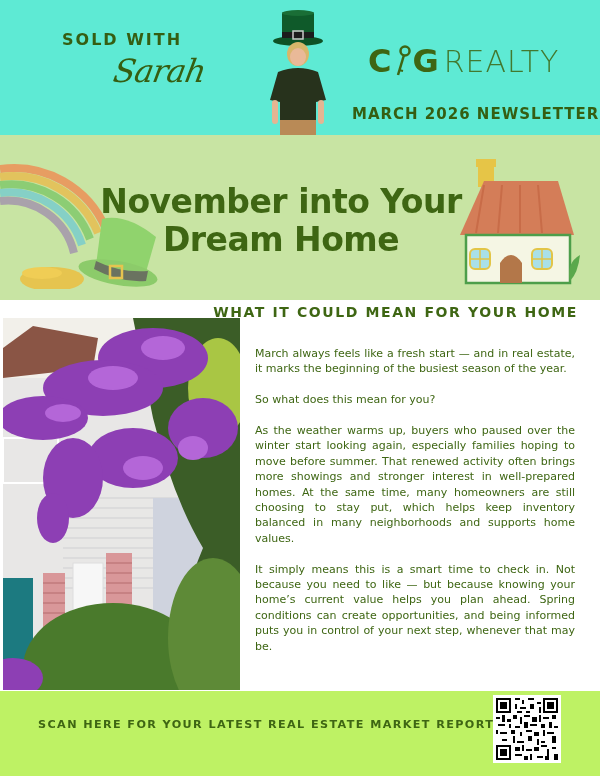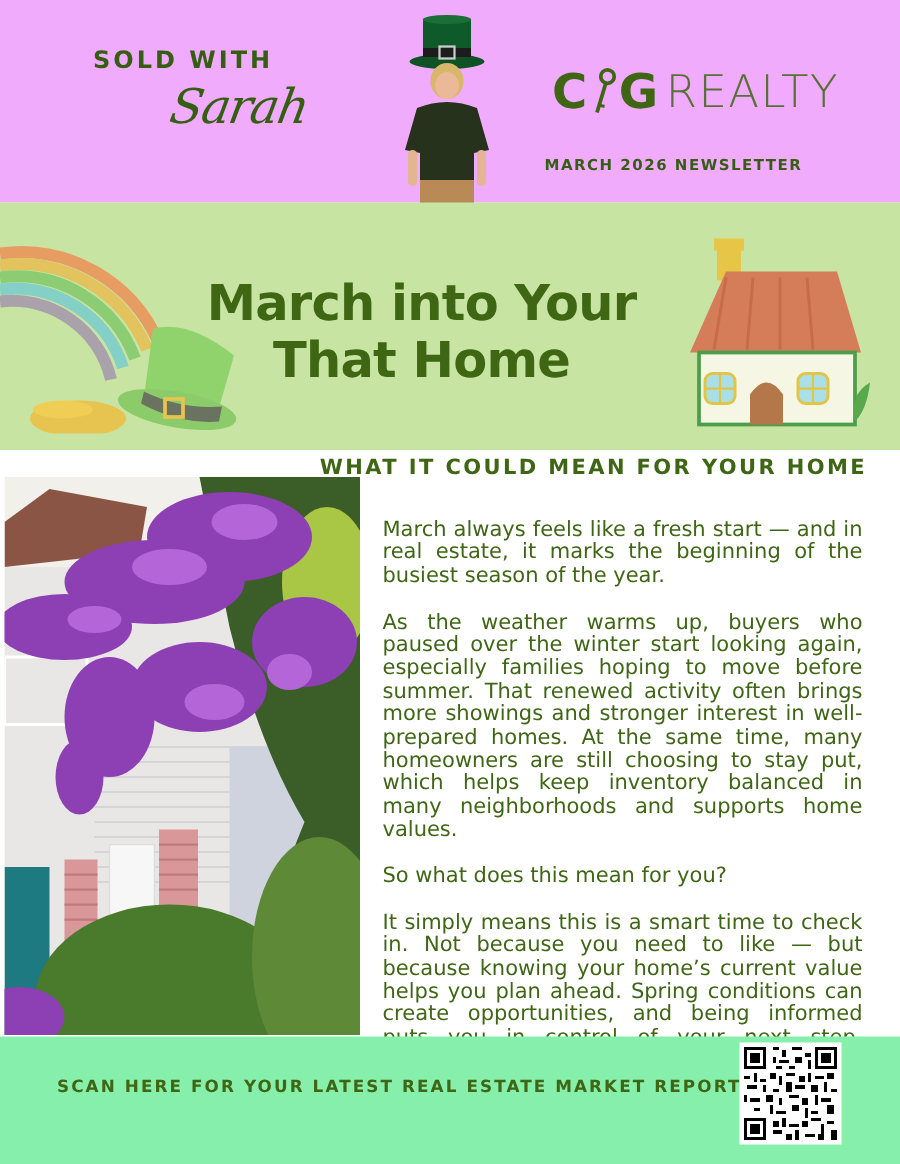--- a/index.html
+++ b/index.html
@@ -1,21 +1,21 @@
 <!DOCTYPE html>
 <html><head>
   <meta charset="utf-8">
   <style>
     * { margin: 0; padding: 0; box-sizing: border-box; }
     html, body { width: 600px; height: 776px; overflow: hidden; background: #ffffff; }
     body { font-family: "DejaVu Sans", sans-serif; position: relative; }
 
     .header {
       position: absolute; left: 0; top: 0; width: 600px; height: 135px;
-      background: #f0abfc;
+      background: #5eead4;
     }
     .brand-left { position: absolute; left: 62px; top: 30px; }
     .sold-with {
       font-family: "DejaVu Sans", sans-serif; font-weight: bold;
       font-size: 16px; letter-spacing: 2px; color: #355e12;
     }
     .sarah {
       position: absolute; left: 52px; top: 22px;
       font-family: "DejaVu Serif", serif; font-style: italic;
       font-size: 32px; color: #355e12; transform: skewX(-10deg); letter-spacing: -1px;
@@ -23,23 +23,23 @@
     }
 
     .agent-photo { position: absolute; left: 266px; top: 8px; width: 66px; height: 128px; }
 
     .logo { position: absolute; left: 368px; top: 42px; height: 38px; display: flex; align-items: center; }
     .logo-cg { font-family: "DejaVu Sans", sans-serif; font-weight: bold; font-size: 32px; color: #3e6613; letter-spacing: 1px; display: flex; align-items: center; }
     .logo-key { display: inline-block; width: 18px; height: 32px; margin: 0 1px; }
     .logo-realty { font-family: "DejaVu Sans", sans-serif; font-weight: 200; font-size: 30px; color: #3e6613; letter-spacing: 1px; margin-left: 4px; opacity: 0.85; -webkit-text-stroke: 0; font-weight: lighter; }
 
     .newsletter-label {
-      position: absolute; left: 363px; top: 105px;
-      font-family: "DejaVu Sans", sans-serif; font-weight: bold;
-      font-size: 10px; letter-spacing: 1px; color: #355e12;
+      position: absolute; left: 352px; top: 105px;
+      font-family: "DejaVu Sans", sans-serif; font-weight: bold;
+      font-size: 15px; letter-spacing: 1px; color: #355e12;
     }
 
     .banner {
       position: absolute; left: 0; top: 135px; width: 600px; height: 165px;
       background: #c8e4a3;
     }
     .banner-title {
       position: absolute; left: 0; top: 48px; width: 562px; text-align: center;
       font-family: "DejaVu Sans", sans-serif; font-weight: bold;
       font-size: 33px; line-height: 38px; color: #3e6613; letter-spacing: -0.5px;
@@ -50,28 +50,28 @@
     .article-heading {
       position: absolute; left: 200px; top: 302px; width: 378px; text-align: right;
       font-family: "DejaVu Sans", sans-serif; font-weight: bold;
       font-size: 14px; line-height: 21px; letter-spacing: 1.6px; color: #3e6613;
     }
 
     .photo { position: absolute; left: 3px; top: 318px; width: 237px; height: 372px; overflow: hidden; }
 
     .article-body {
       position: absolute; left: 255px; top: 346px; width: 320px;
-      font-family: "DejaVu Sans", sans-serif; font-size: 14px; line-height: 15.4px;
+      font-family: "DejaVu Sans", sans-serif; font-size: 11px; line-height: 15.4px;
       color: #3e6613; text-align: justify;
     }
     .article-body p { margin-bottom: 15.4px; }
 
     .footer {
       position: absolute; left: 0; top: 691px; width: 600px; height: 85px;
-      background: #86efac;
+      background: #bef264;
     }
     .footer-cta {
       position: absolute; left: 38px; top: 27px;
       font-family: "DejaVu Sans", sans-serif; font-weight: bold;
       font-size: 11.2px; letter-spacing: 1.4px; color: #3e6613;
     }
     .qr { position: absolute; left: 493px; top: 4px; width: 68px; height: 68px; background: #fff; padding: 3px; }
   </style>
 </head>
 <body>
@@ -129,22 +129,22 @@
     <ellipse cx="52" cy="130" rx="32" ry="12" fill="#e6c44f"></ellipse>
     <ellipse cx="42" cy="124" rx="20" ry="6" fill="#f0cd55"></ellipse>
 
     <path d="M102 70 Q126 64 156 88 L144 130 Q118 132 96 116 Z" fill="#90d36d"></path>
     <ellipse cx="118" cy="124" rx="40" ry="12" fill="#8ccb6a" transform="rotate(10 118 124)"></ellipse>
     <path d="M96 112 Q120 124 148 122 L146 132 Q120 134 94 120 Z" fill="#6a7360"></path>
     <rect x="110" y="117" width="12" height="12" fill="none" stroke="#e6c44f" stroke-width="2.5"></rect>
   </svg>
 
   <div class="banner-title">
-    <div>March into Your</div>
-    <div>That Home</div>
+    <div>November into Your</div>
+    <div>Dream Home</div>
   </div>
 
   <svg class="house-art" viewBox="0 0 135 130">
     <rect x="28" y="4" width="20" height="8" fill="#e6c547"></rect>
     <rect x="30" y="10" width="16" height="22" fill="#e6c547"></rect>
     <path d="M12 80 L36 26 L110 26 L126 80 Z" fill="#d47d58"></path>
     <g stroke="#c86c48" stroke-width="2">
       <line x1="36" y1="30" x2="28" y2="78"></line>
       <line x1="54" y1="30" x2="50" y2="78"></line>
       <line x1="72" y1="30" x2="72" y2="78"></line>
@@ -225,22 +225,22 @@
     <ellipse cx="140" cy="150" rx="20" ry="12"></ellipse>
   </g>
 
   <ellipse cx="110" cy="350" rx="90" ry="65" fill="#4a7a2c"></ellipse>
   <ellipse cx="210" cy="320" rx="45" ry="80" fill="#5e8a37"></ellipse>
   <ellipse cx="10" cy="360" rx="30" ry="20" fill="#8d3fb4"></ellipse>
 </svg>
 
 <div class="article-body">
   <p>March always feels like a fresh start — and in real estate, it marks the beginning of the busiest season of the year.</p>
+  <p>So what does this mean for you?</p>
   <p>As the weather warms up, buyers who paused over the winter start looking again, especially families hoping to move before summer. That renewed activity often brings more showings and stronger interest in well-prepared homes. At the same time, many homeowners are still choosing to stay put, which helps keep inventory balanced in many neighborhoods and supports home values.</p>
-  <p>So what does this mean for you?</p>
   <p>It simply means this is a smart time to check in. Not because you need to like — but because knowing your home’s current value helps you plan ahead. Spring conditions can create opportunities, and being informed puts you in control of your next step, whenever that may be.</p>
 </div>
 
 <div class="footer">
   <div class="footer-cta">SCAN HERE FOR YOUR LATEST REAL ESTATE MARKET REPORT</div>
   <svg class="qr" viewBox="0 0 29 29" shape-rendering="crispEdges">
     <rect width="29" height="29" fill="#fff"></rect>
     <g fill="#000">
       <rect x="0" y="0" width="7" height="7"></rect>
         <rect x="1" y="1" width="5" height="5" fill="#fff"></rect>

